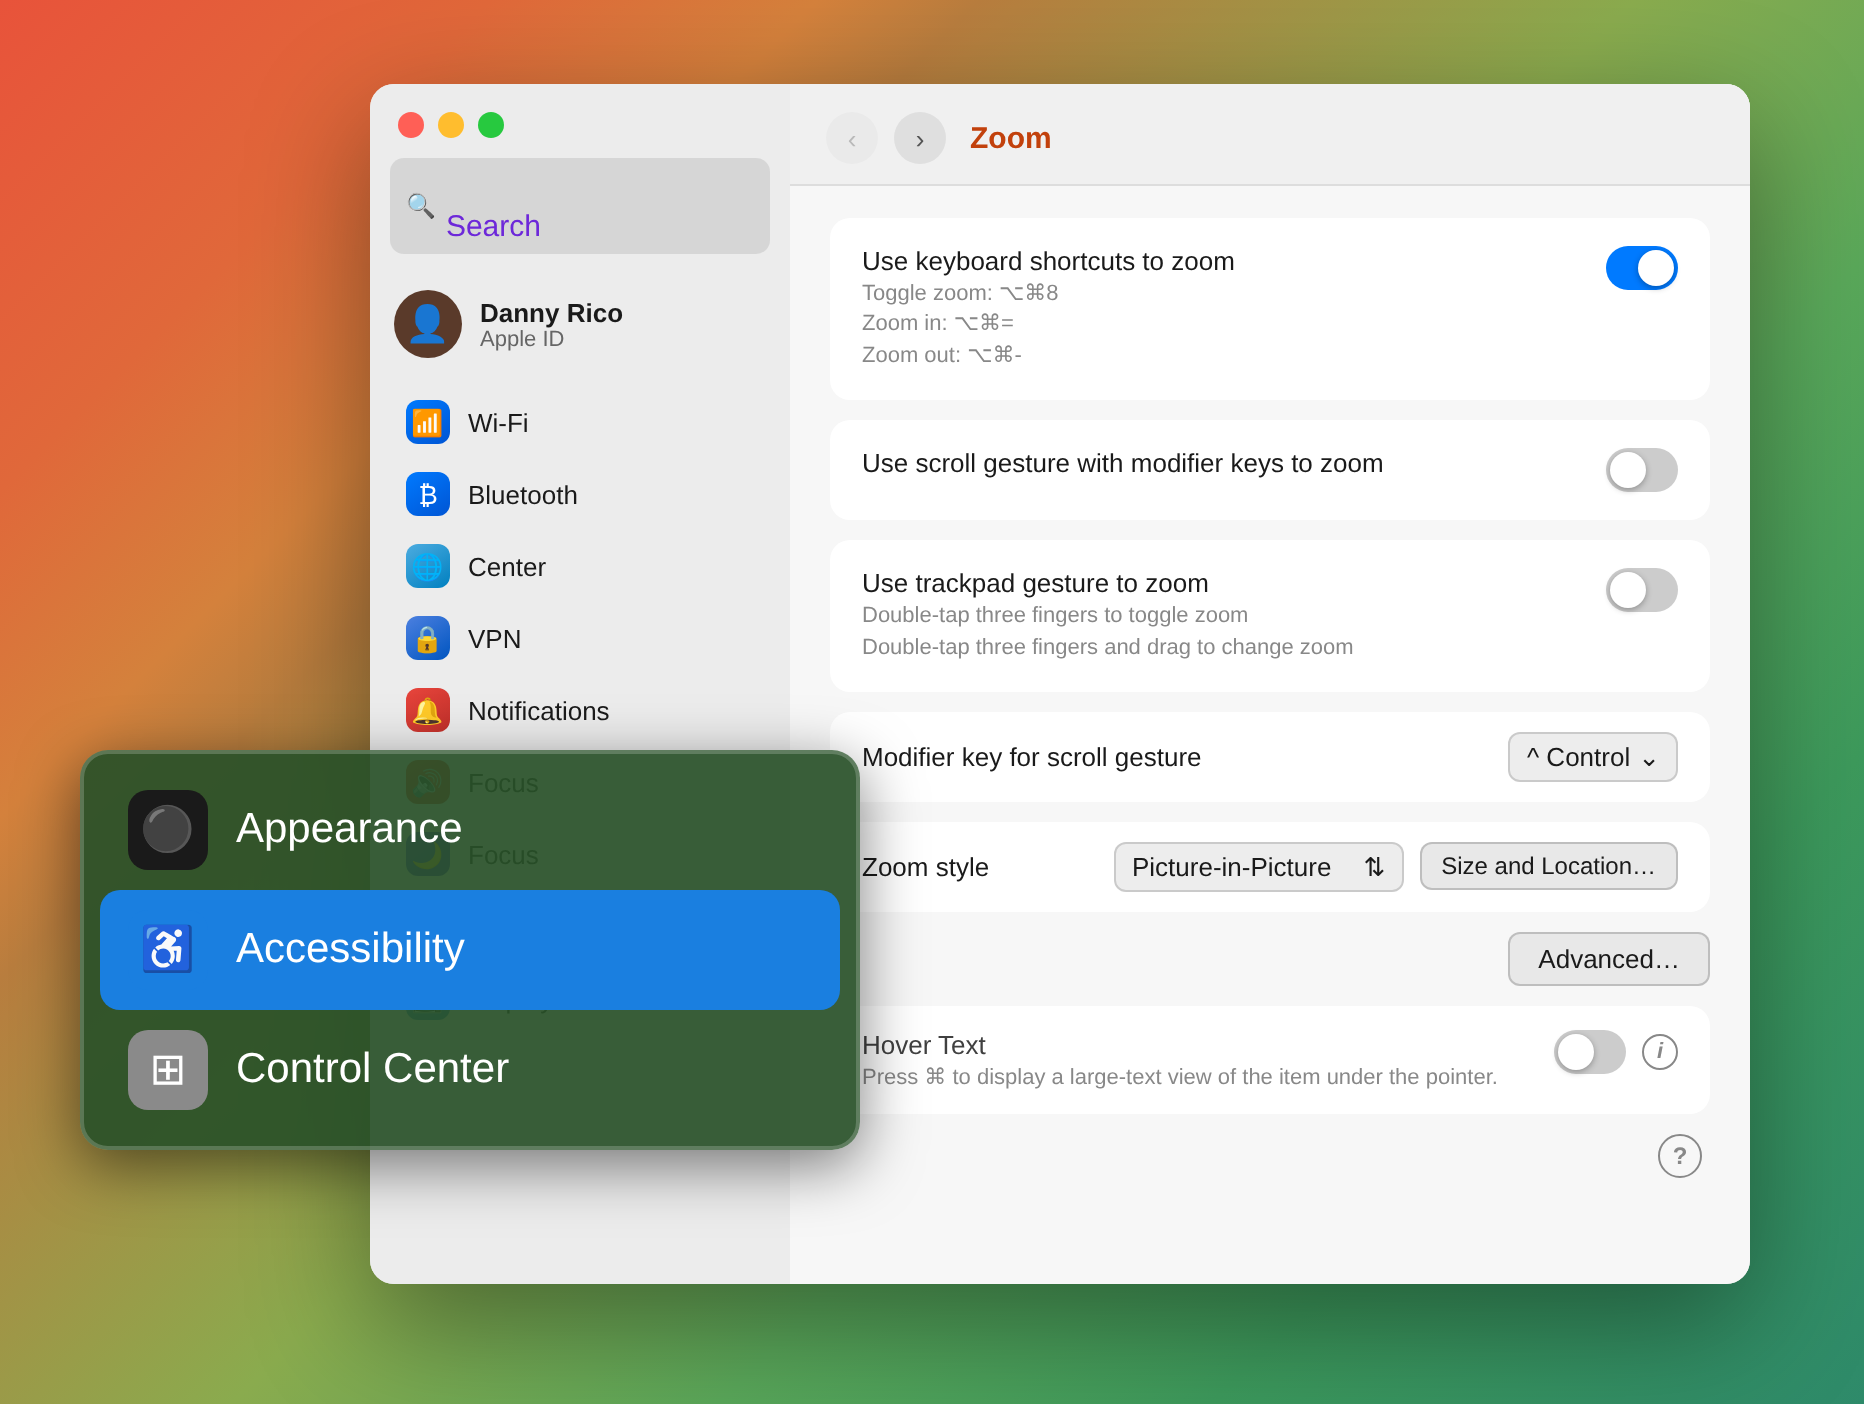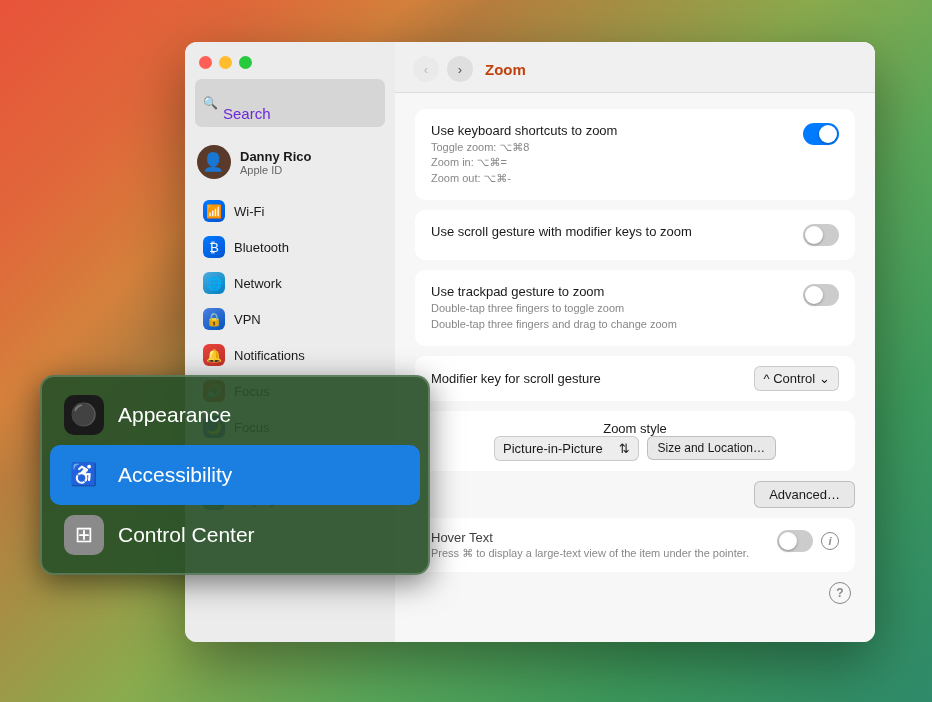--- a/index.html
+++ b/index.html
@@ -290,21 +290,20 @@
     }
 
     .zoom-style-row {
       display: flex;
       align-items: center;
       justify-content: space-between;
       padding: 10px 16px;
       background: #fff;
       border-radius: 10px;
       margin-bottom: 10px;
-      flex-direction: column;
     }
 
     .zoom-style-label {
       font-size: 13px;
       color: #1a1a1a;
     }
 
     .zoom-style-controls {
       display: flex;
       align-items: center;
@@ -491,21 +490,21 @@
       <div class="sidebar-item">
         <div class="sidebar-icon icon-wifi">📶</div>
         <span>Wi-Fi</span>
       </div>
       <div class="sidebar-item">
         <div class="sidebar-icon icon-bt">₿</div>
         <span>Bluetooth</span>
       </div>
       <div class="sidebar-item">
         <div class="sidebar-icon icon-network">🌐</div>
-        <span>Network</span>
+        <span>Center</span>
       </div>
       <div class="sidebar-item">
         <div class="sidebar-icon icon-vpn">🔒</div>
         <span>VPN</span>
       </div>
       <div class="sidebar-item">
         <div class="sidebar-icon icon-notif">🔔</div>
         <span>Notifications</span>
       </div>
       <div class="sidebar-item">

